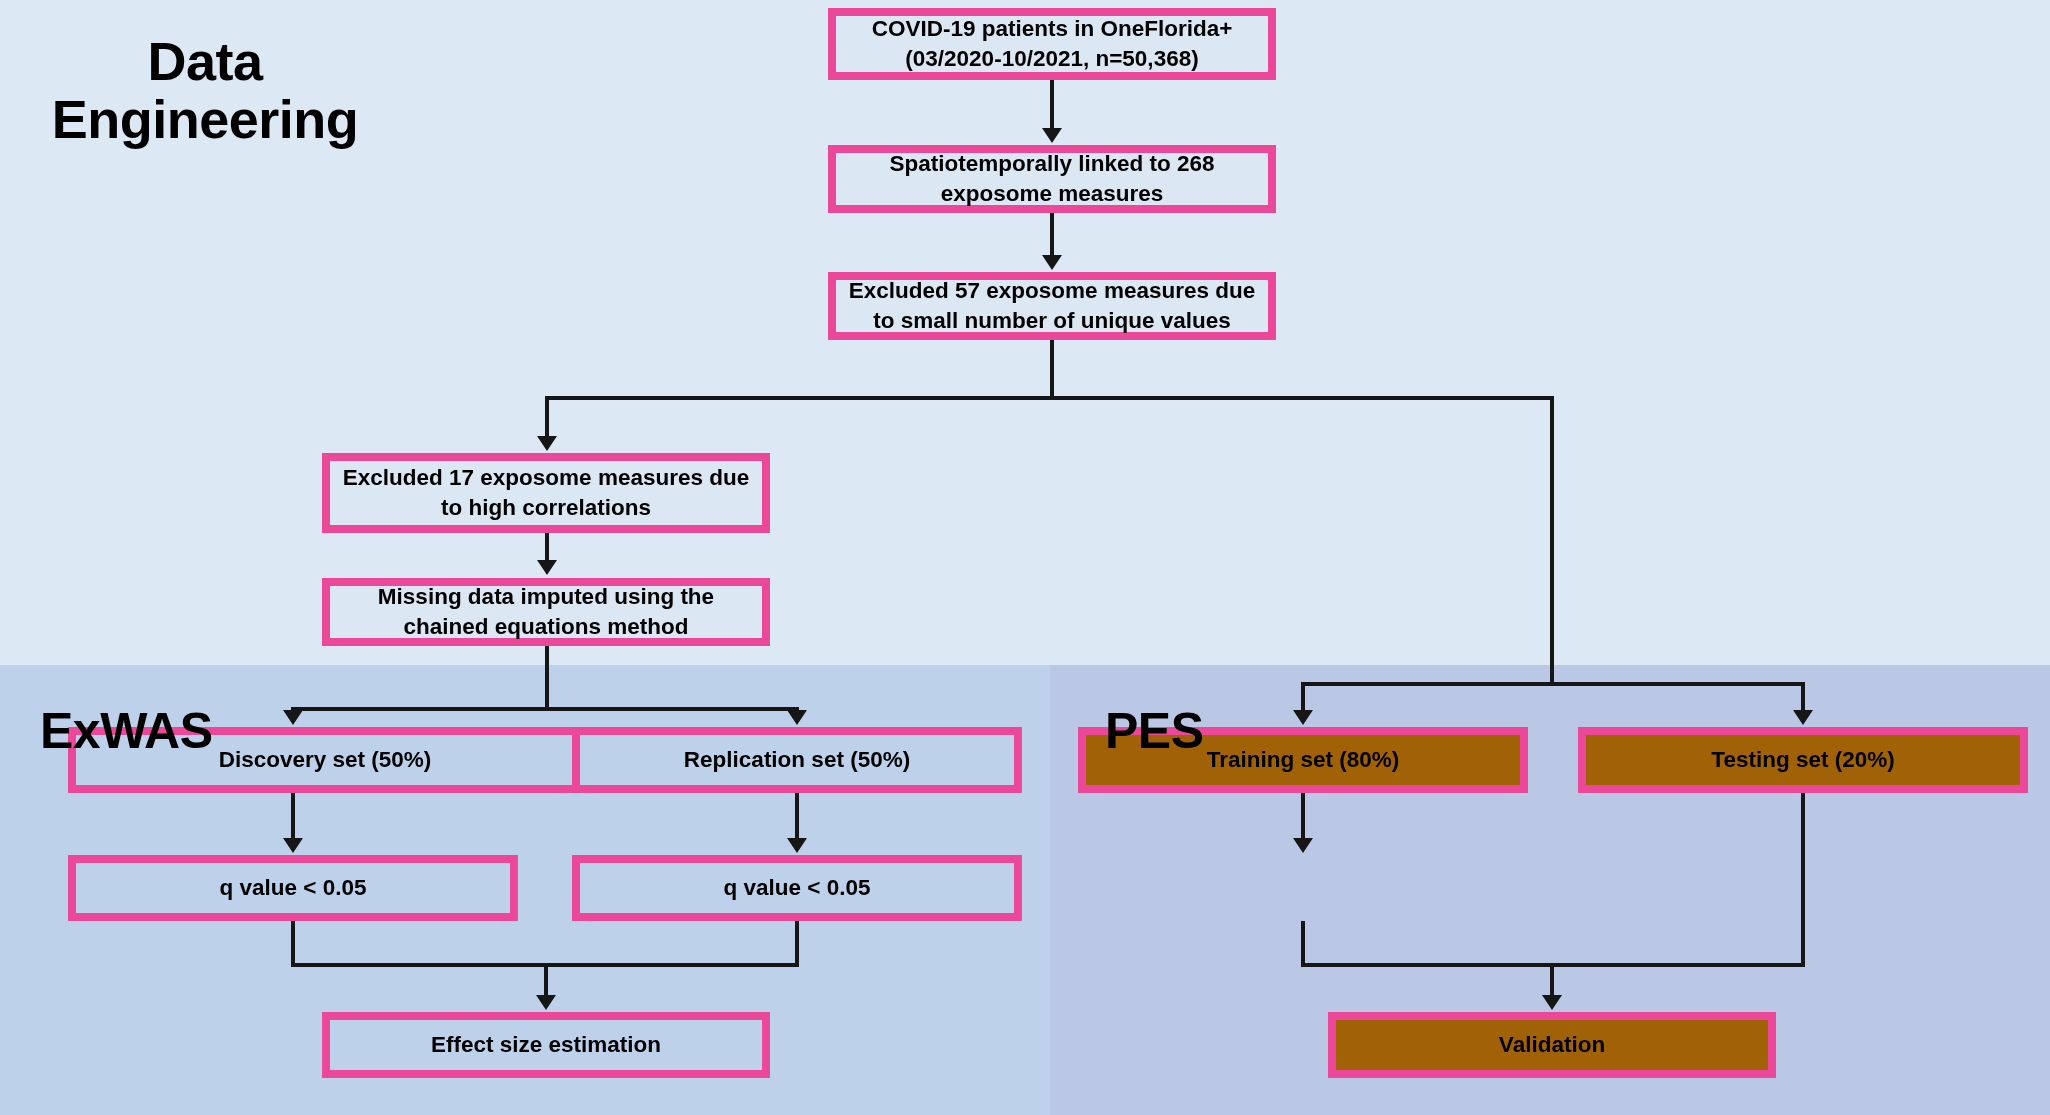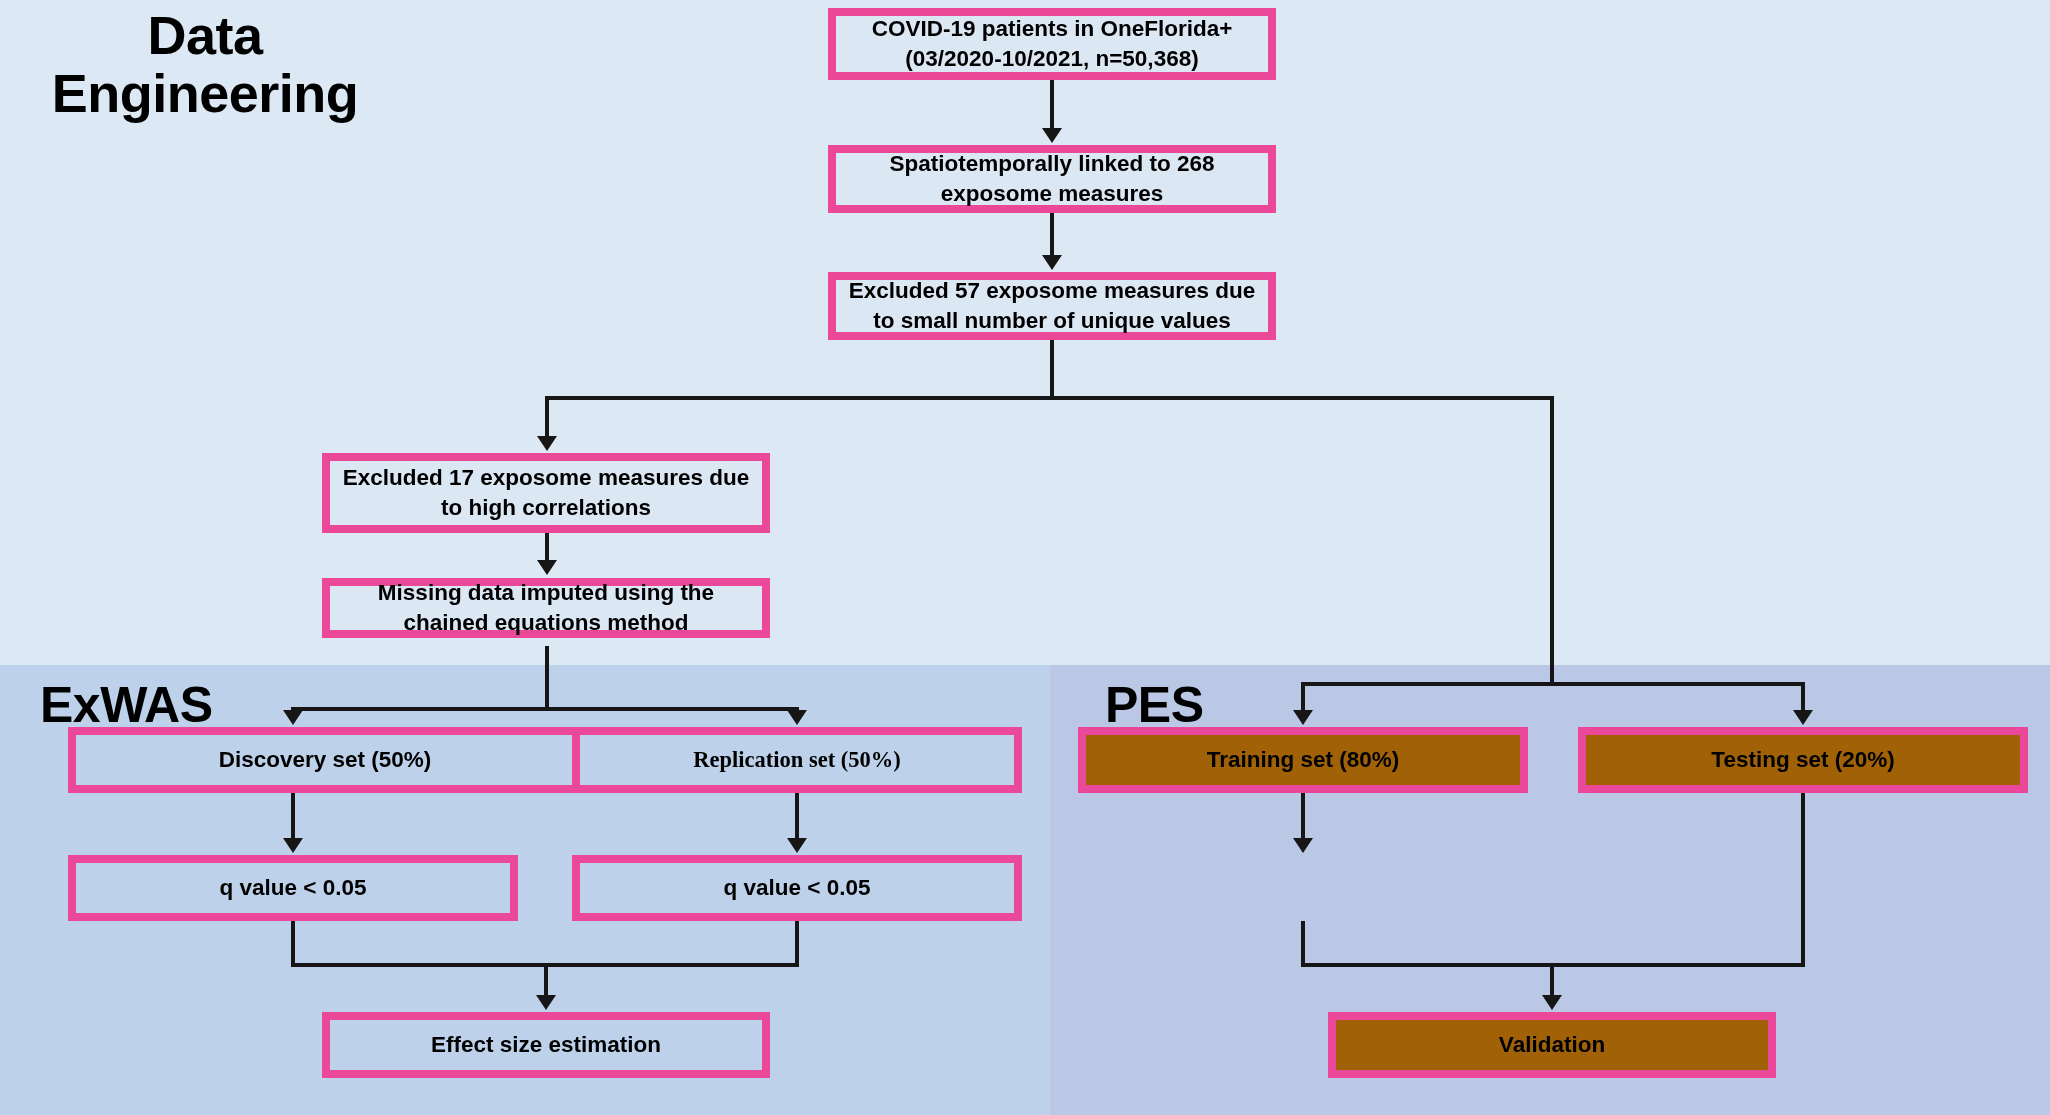--- a/index.html
+++ b/index.html
@@ -33,20 +33,21 @@
 
   
   .section-title {
     position: absolute;
     font-weight: bold;
     color: #000;
     line-height: 1.08;
     letter-spacing: -0.5px;
     white-space: pre-line;
     z-index: 6;
+    margin-top: 26px;
   }
   #title-data-engineering {
     left: 40px; top: 6px; width: 330px;
     font-size: 54px;
     text-align: center;
   }
   #title-exwas {
     left: 40px; top: 678px;
     font-size: 50px;
   }
@@ -113,26 +114,26 @@
 
   <div class="box de" style="left:828px; top:145px; width:448px; height:68px;">Spatiotemporally linked to 268
 exposome measures</div>
 
   <div class="box de" style="left:828px; top:272px; width:448px; height:68px;">Excluded 57 exposome measures due
 to small number of unique values</div>
 
   <div class="box de" style="left:322px; top:453px; width:448px; height:80px;">Excluded 17 exposome measures due
 to high correlations</div>
 
-  <div class="box de" style="left:322px; top:578px; width:448px; height:60px;">Missing data imputed using the
+  <div class="box de" style="left:322px; top:578px; width:448px; height:68px;">Missing data imputed using the
 chained equations method</div>
 
   <div class="box ex" style="left:68px; top:727px; width:514px; height:66px;">Discovery set (50%)</div>
 
-  <div class="box ex" style="left:572px; top:727px; width:450px; height:66px;font-family:Liberation Serif, serif;">Replication set (50%)</div>
+  <div class="box ex" style="left:572px; top:727px; width:450px; height:66px;">Replication set (50%)</div>
 
   <div class="box ex" style="left:68px; top:855px; width:450px; height:66px;">q value &lt; 0.05</div>
 
   <div class="box ex" style="left:572px; top:855px; width:450px; height:66px;">q value &lt; 0.05</div>
 
   <div class="box ex" style="left:322px; top:1012px; width:448px; height:66px;">Effect size estimation</div>
 
   <div class="box pes" style="left:1078px; top:727px; width:450px; height:66px;">Training set (80%)</div>
 
   <div class="box pes" style="left:1578px; top:727px; width:450px; height:66px;">Testing set (20%)</div>

